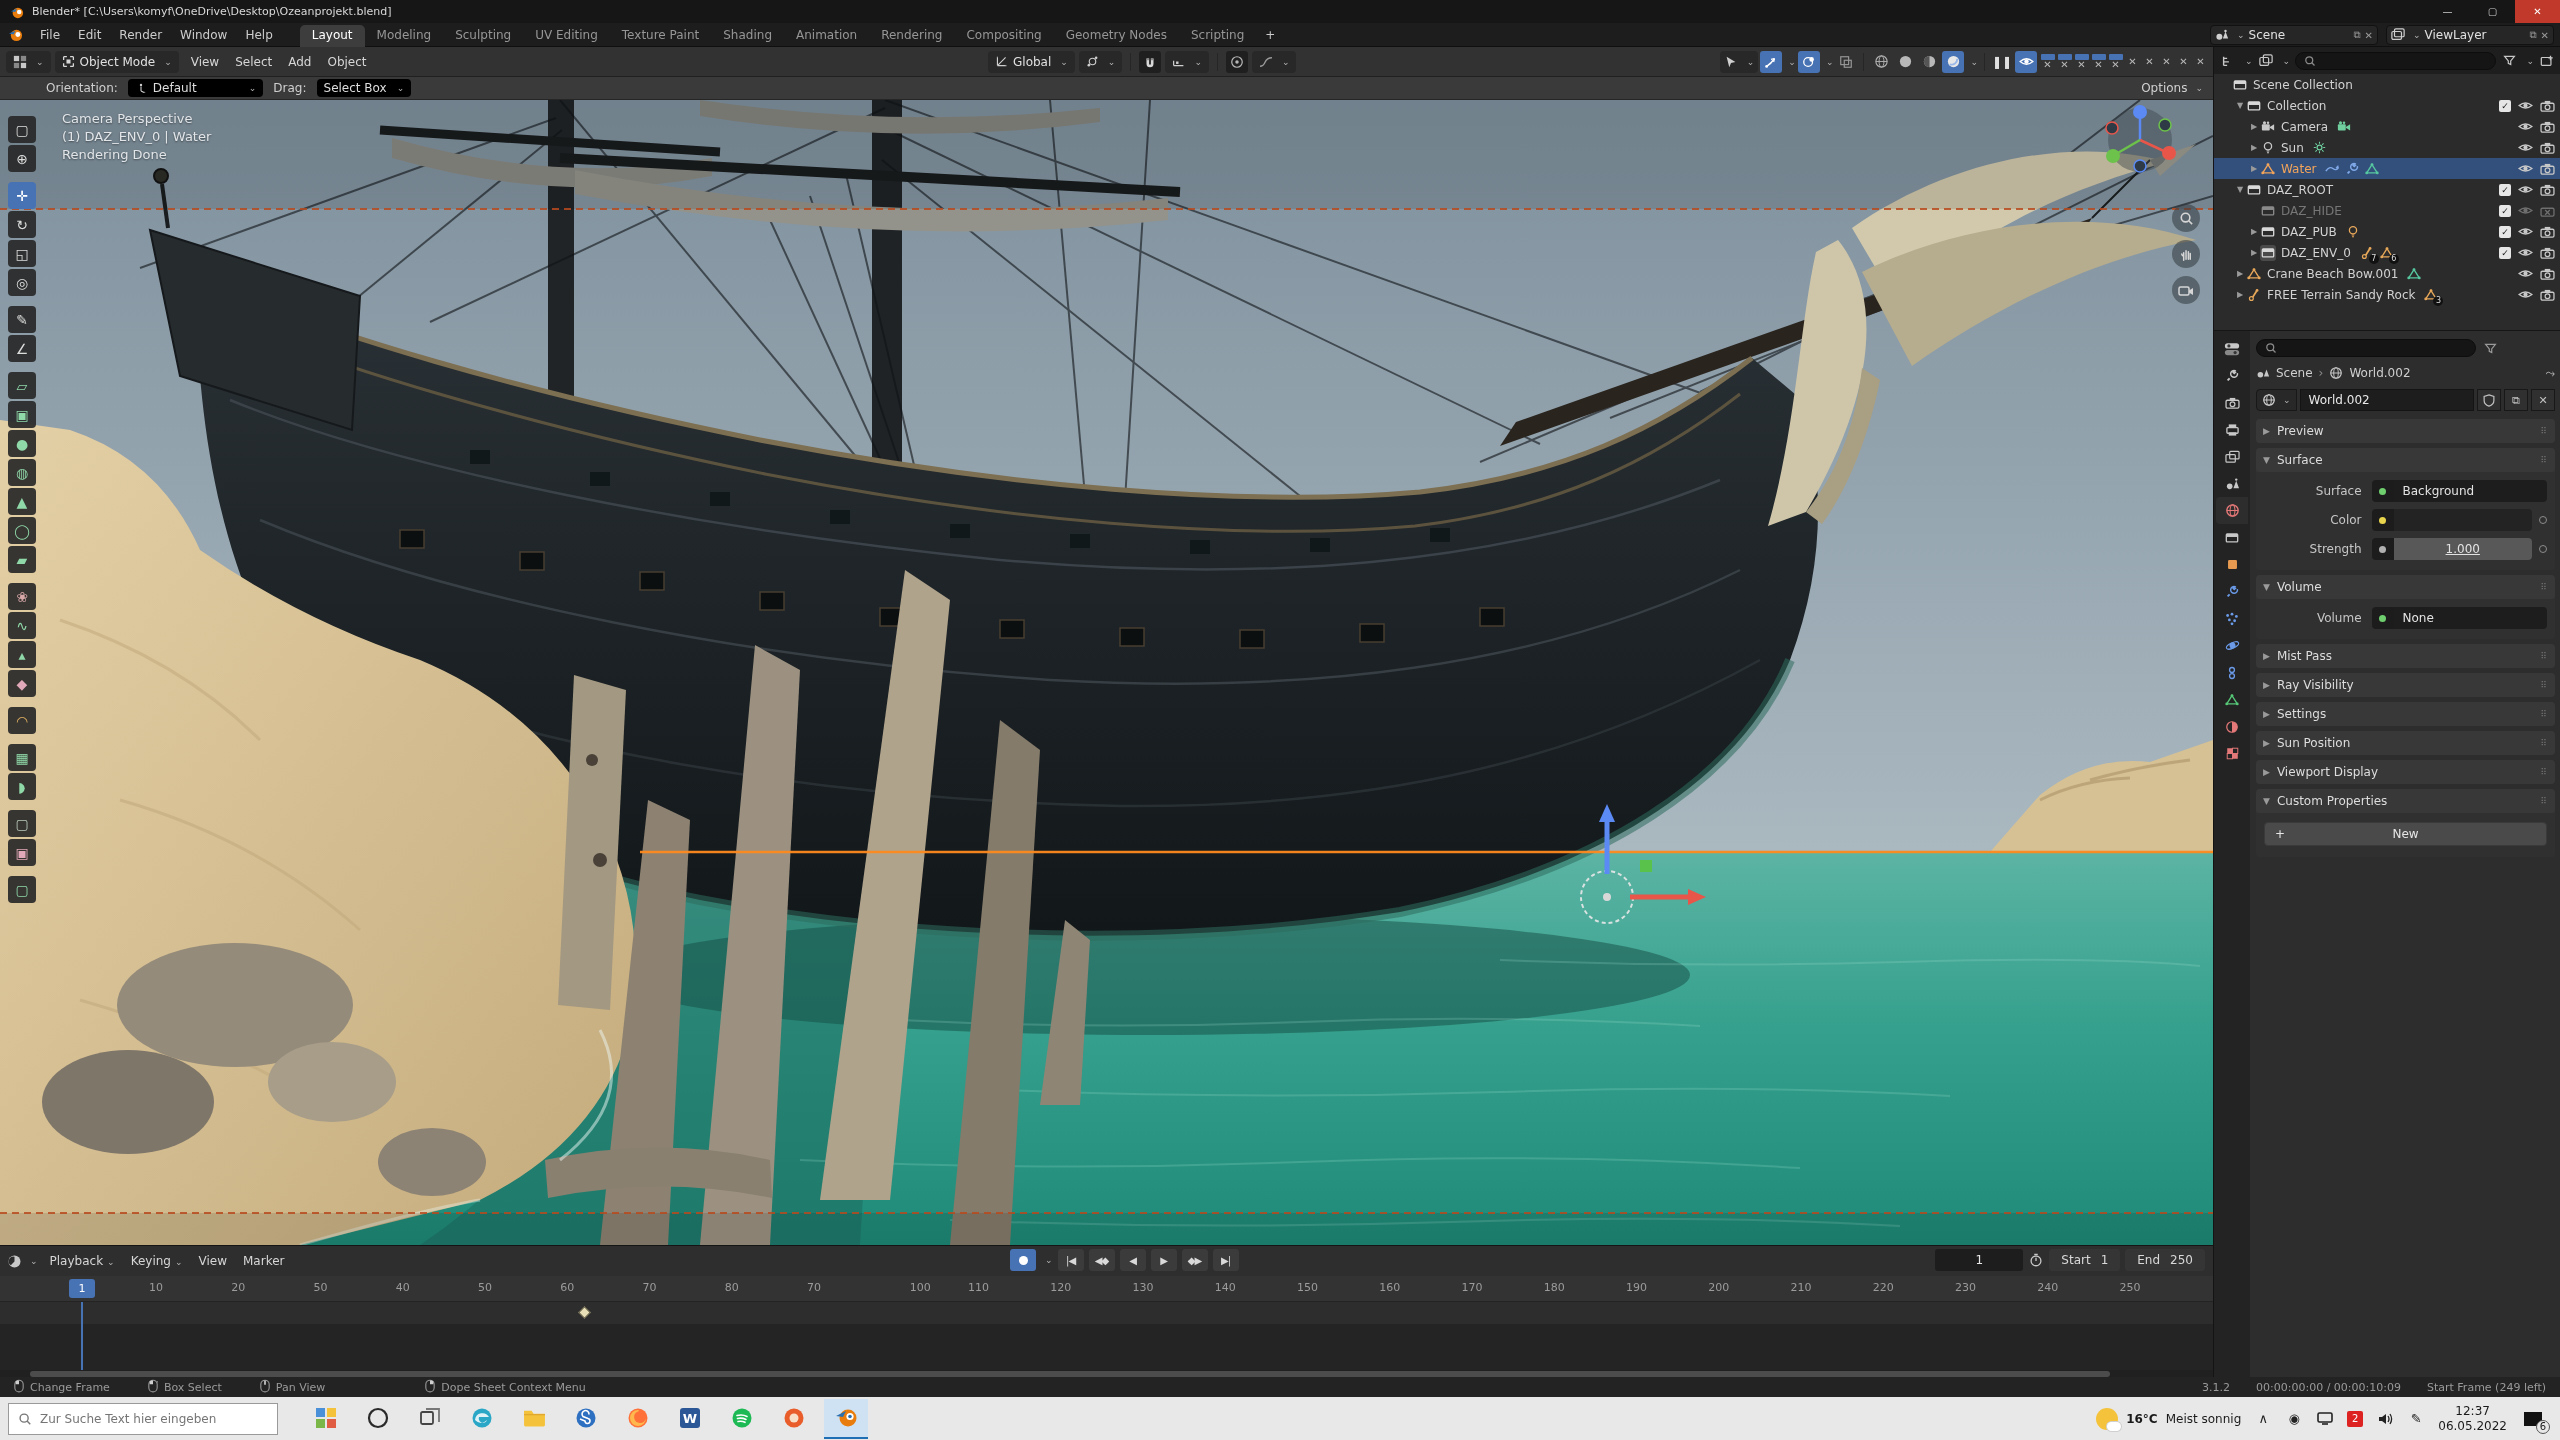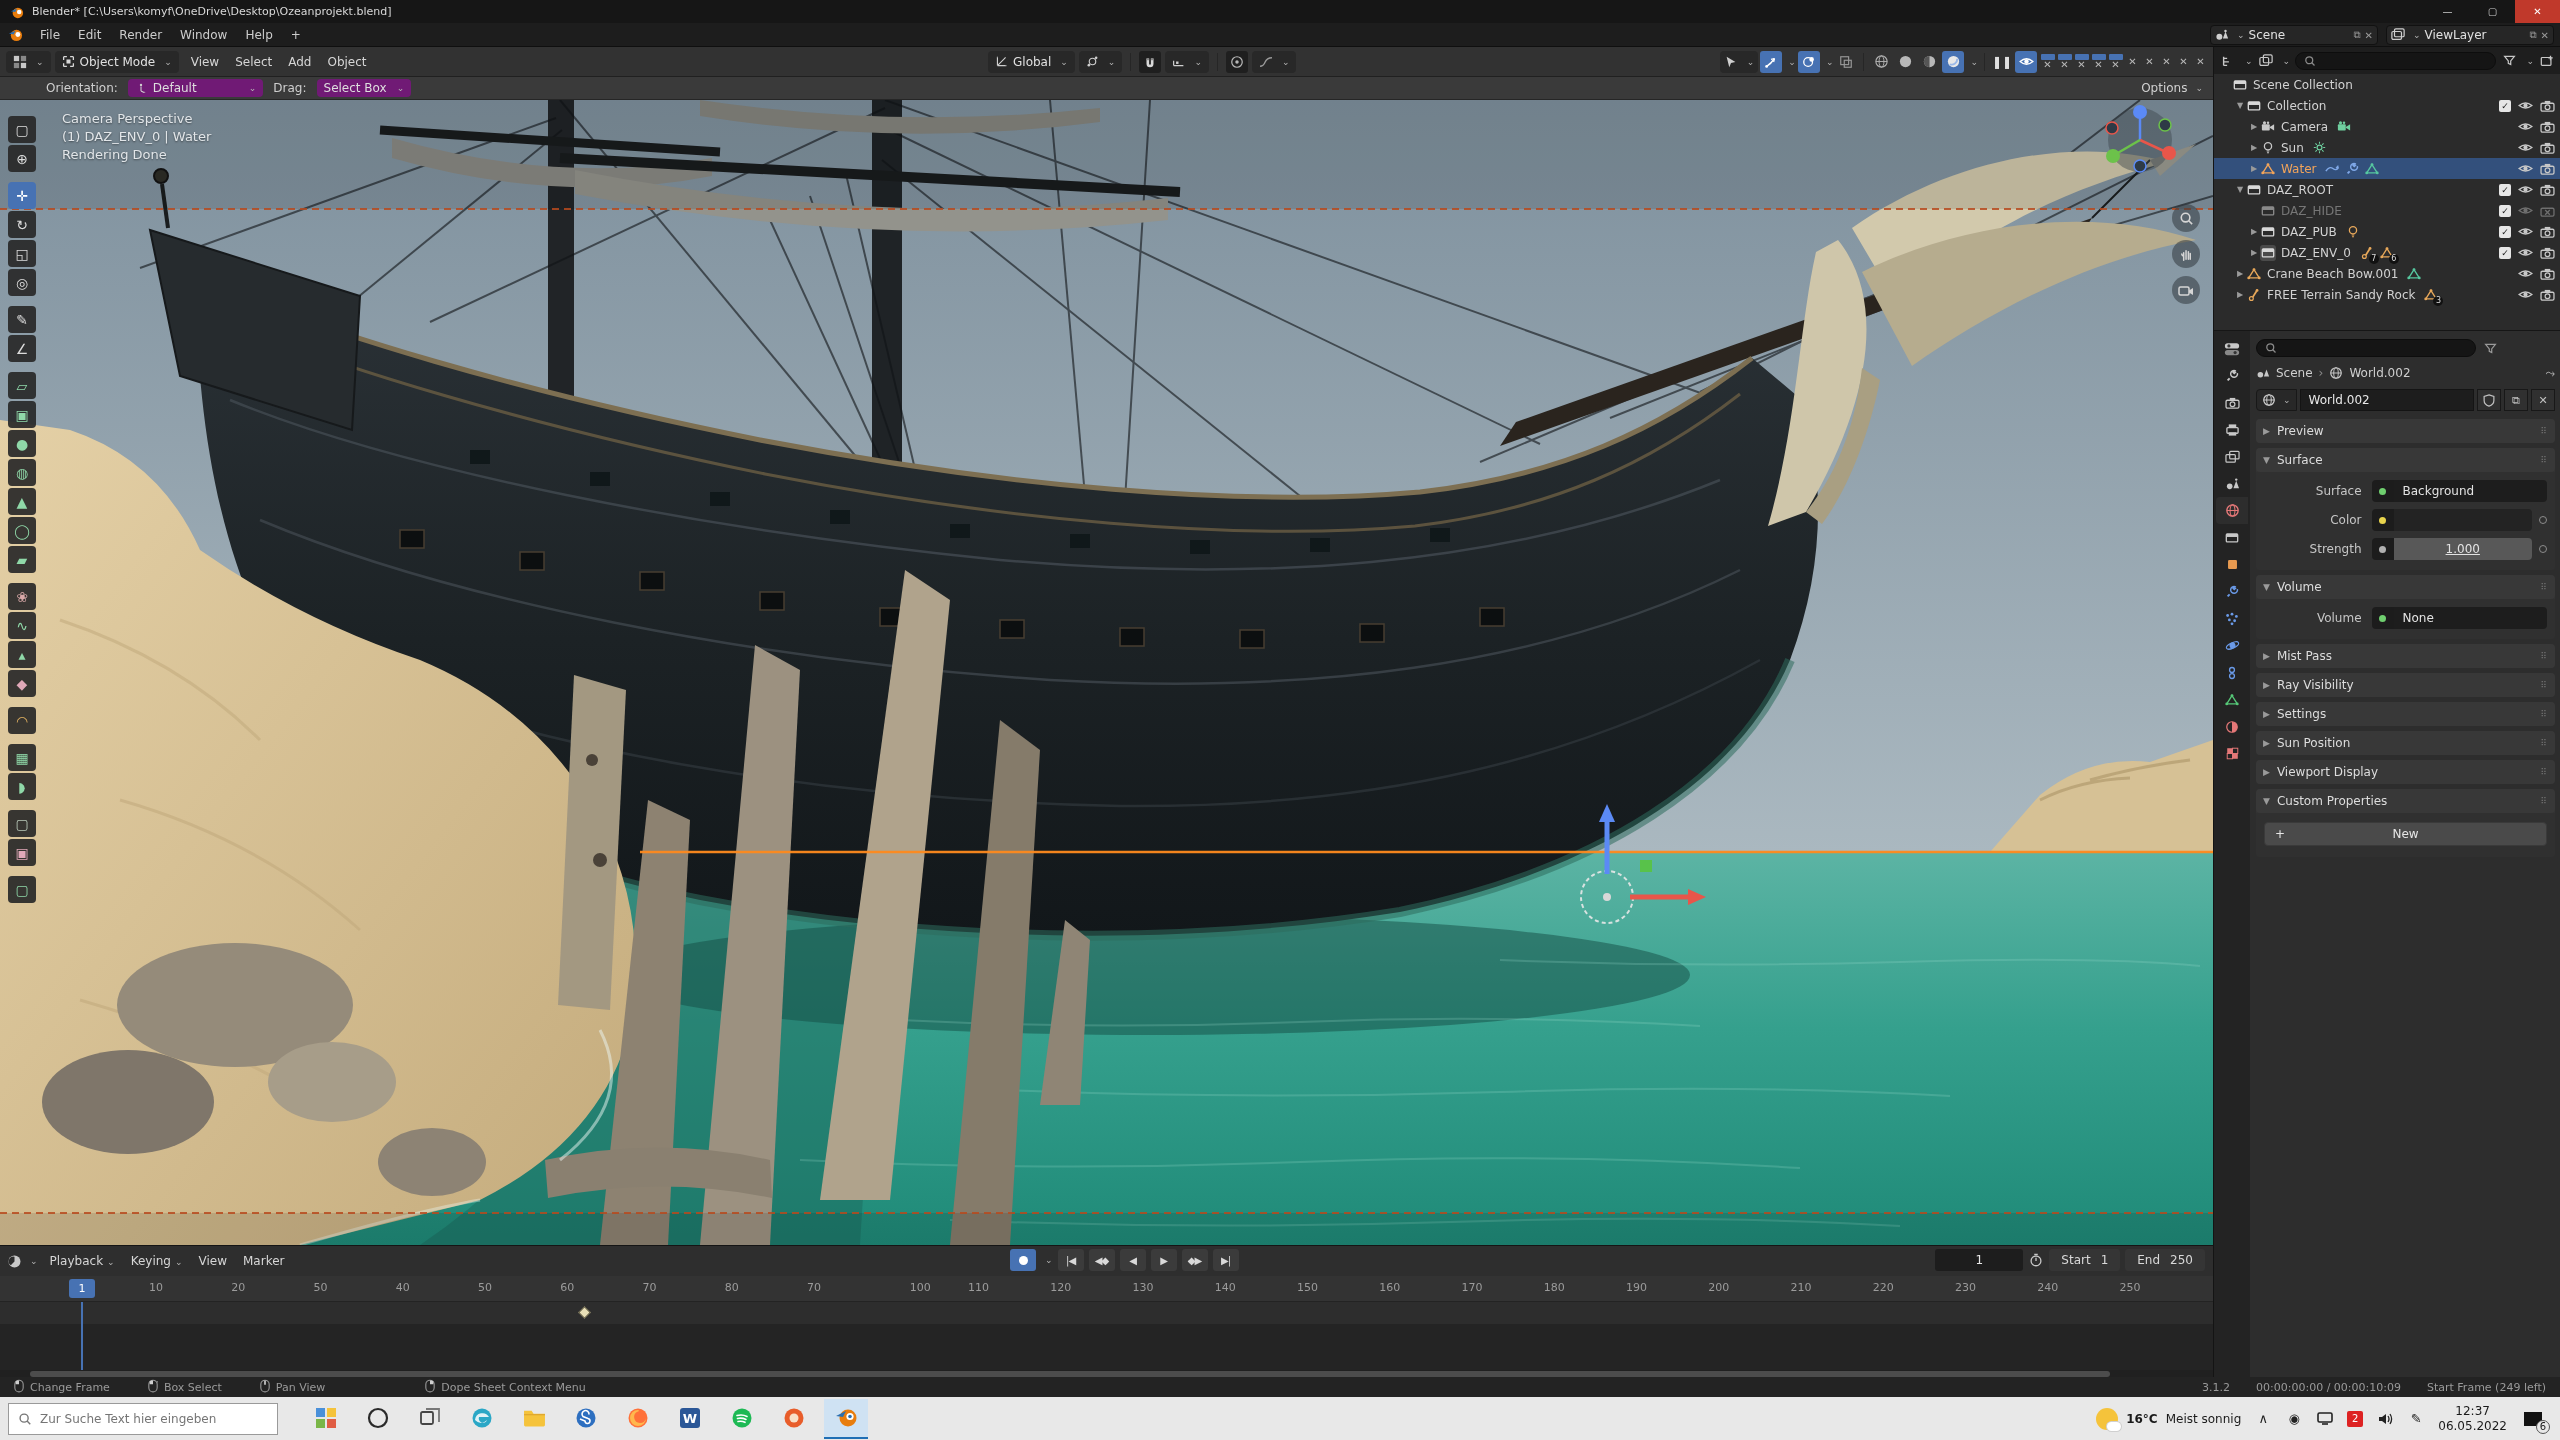--- a/index.html
+++ b/index.html
@@ -41,21 +41,21 @@
   .hdr-ico.on { background:#4772b3; color:#fff; }
   .hdr-ico.pressed { background:#1f1f1f; }
   #hdr-mid { position:absolute; left:988px; display:flex; align-items:center; gap:4px; }
   #hdr-right { position:absolute; right:4px; display:flex; align-items:center; gap:2px; }
   .xico { width:17px; height:20px; display:flex; flex-direction:column; align-items:center; justify-content:center; color:#b9b9b9; font-size:10px; line-height:8px; }
   .xico .cap { width:14px; height:6px; background:#4772b3; border-radius:1px; margin-bottom:1px; }
   .vsep { width:1px; height:18px; background:#262626; margin:0 4px; }
 
   
   #tool-settings { left:0; top:77px; width:2213px; height:23px; background:#3a3a3a; border-bottom:1px solid #262626; display:flex; align-items:center; padding-left:46px; gap:10px; color:#cfcfcf; }
-  .ts-drop { background:#701a75; border-radius:4px; height:18px; display:flex; align-items:center; gap:6px; padding:0 7px; color:#dedede; }
+  .ts-drop { background:#000000; border-radius:4px; height:18px; display:flex; align-items:center; gap:6px; padding:0 7px; color:#dedede; }
   #ts-options { position:absolute; right:10px; display:flex; align-items:center; gap:4px; color:#d0d0d0; }
 
   
   #canvas { left:0; top:100px; width:2541px; height:1145px; background:#5c6d7a; overflow:hidden;padding-left:32px; }
   #scene { position:absolute; left:0; top:0; }
   #overlay-text { position:absolute; left:62px; top:10px; color:#e2e6e9; font-size:13px; line-height:18px; text-shadow:0 1px 2px rgba(0,0,0,.45); }
 
   
   #toolbar { position:absolute; left:8px; top:16px; display:flex; flex-direction:column; gap:2px; }
   .tool { width:28px; height:27px; background:rgba(40,40,40,.92); border-radius:4px; display:flex; align-items:center; justify-content:center; font-size:14px; color:#d8d8d8; }
@@ -180,20 +180,33 @@
         <circle cx="9" cy="9" r="6" fill="#e87d0d"></circle>
         <circle cx="10.5" cy="8" r="2.6" fill="#fff"></circle>
         <path d="M1 7 L8 4 L6 8 Z" fill="#2a6fb0"></path>
       </svg>
     <div id="main-menus" class="row">
         <div class="menu-item">File</div>
         <div class="menu-item">Edit</div>
         <div class="menu-item">Render</div>
         <div class="menu-item">Window</div>
         <div class="menu-item">Help</div>
+      </div>
+    <div id="tabs">
+        <div class="tab active">Layout</div>
+        <div class="tab">Modeling</div>
+        <div class="tab">Sculpting</div>
+        <div class="tab">UV Editing</div>
+        <div class="tab">Texture Paint</div>
+        <div class="tab">Shading</div>
+        <div class="tab">Animation</div>
+        <div class="tab">Rendering</div>
+        <div class="tab">Compositing</div>
+        <div class="tab">Geometry Nodes</div>
+        <div class="tab">Scripting</div>
       </div>
     <div class="menu-item" id="add-tab">+</div>
   </div>
   <div id="topbar-right" class="abs">
     <div class="chip">
       <svg width="14" height="14" viewBox="0 0 16 16">
           <circle cx="5" cy="10" r="3.4" fill="#cfcfcf"></circle>
           <path d="M9 12 L12 4 L15 12 Z" fill="#cfcfcf"></path>
           <circle cx="12" cy="3.4" r="1.4" fill="#cfcfcf"></circle>
         </svg>

